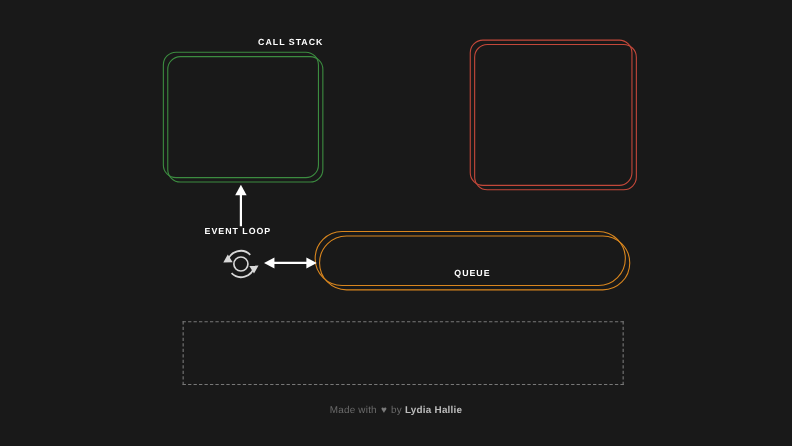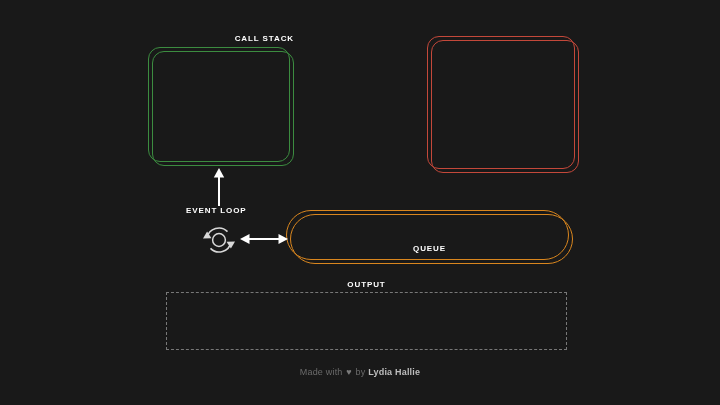--- a/index.html
+++ b/index.html
@@ -206,21 +206,20 @@
     <div class="ring-outer"></div>
     <div class="ring-inner"></div>
   </div>
 
   <div class="sec-label" id="queue-label">QUEUE</div>
   <div class="dbox" id="queue-box">
     <div class="ring-outer"></div>
     <div class="ring-inner"></div>
   </div>
 
-  <div class="sec-label" id="output-label">OUTPUT</div>
   <div id="output-box"></div>
 
   <div class="sec-label" id="event-loop-label">EVENT LOOP</div>
 
   <div id="event-loop-icon">
     <svg viewBox="0 0 40 40" width="40" height="40" fill="none" aria-hidden="true">
 
       <path d="M8.0 17.5 A12.2 12.2 0 0 1 28.5 11.6" stroke="#d8d8d8" stroke-width="1.6" fill="none" stroke-linecap="butt"></path>
       <path d="M4.0 18.6 L8.1 11.4 L12.5 18.3 Z" fill="#d8d8d8"></path>
 

